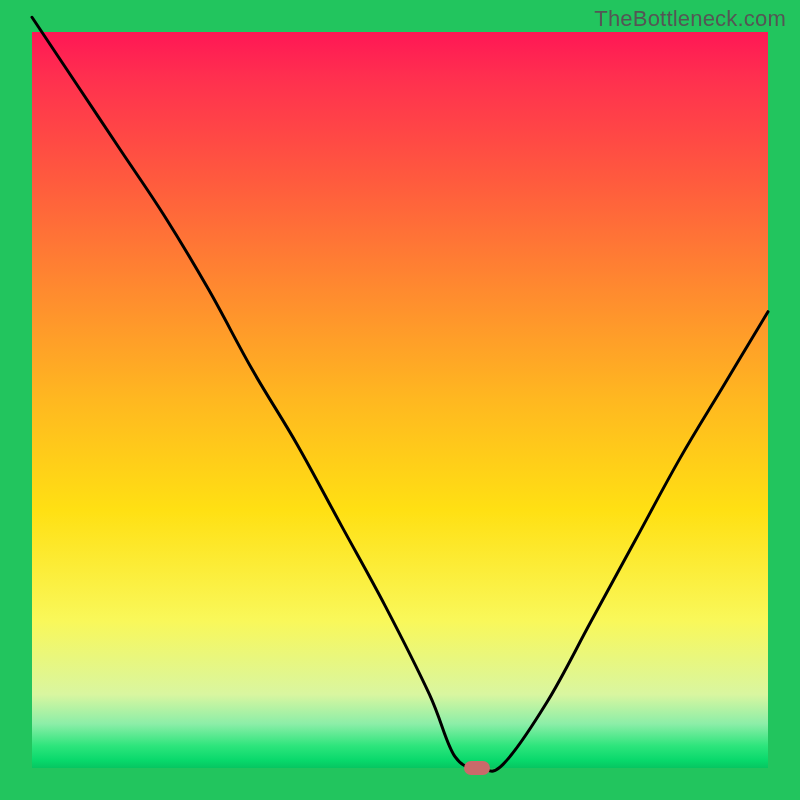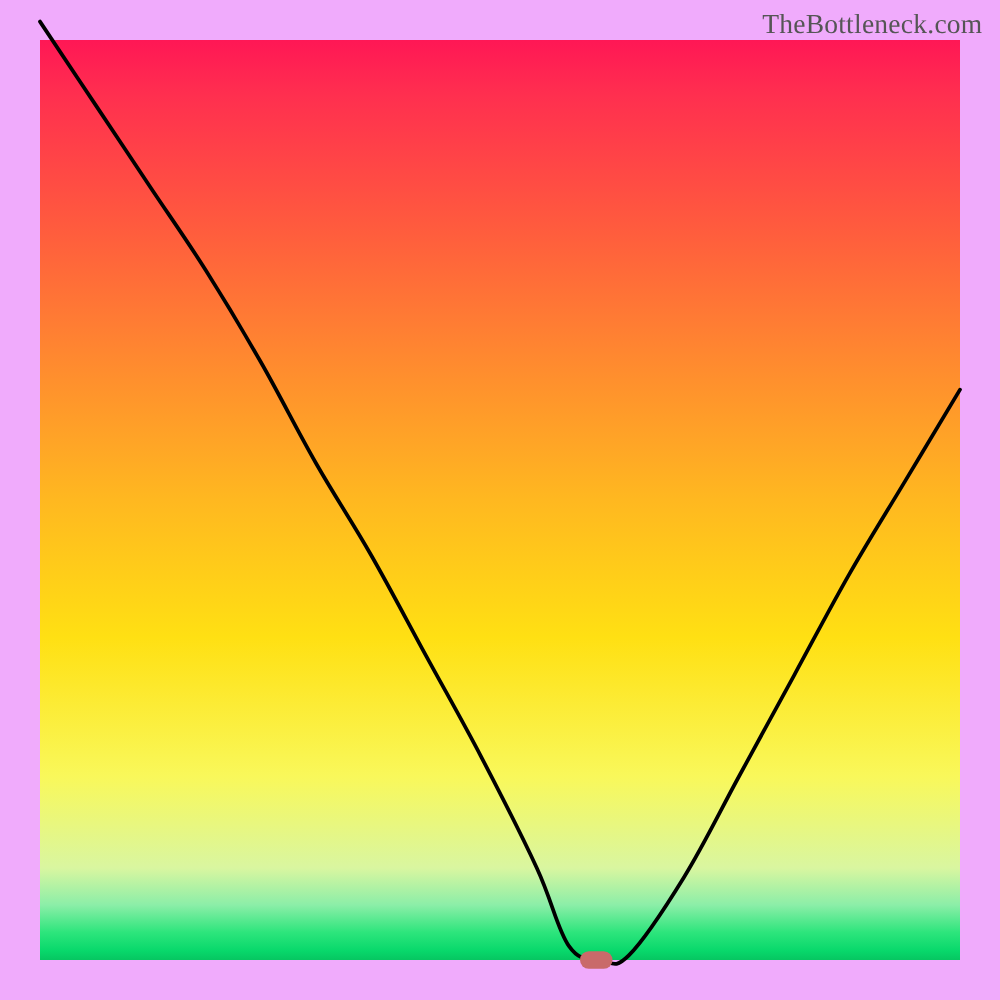--- a/index.html
+++ b/index.html
@@ -8,22 +8,21 @@
     width: 800px;
     height: 800px;
     background: #000;
     overflow: hidden;
     font-family: Arial, Helvetica, sans-serif;
   }
   .frame {
     position: relative;
     width: 800px;
     height: 800px;
-    background: #f0abfc;
-    font-family: Liberation Serif, serif;
+    background: #22c55e;
   }
   .watermark {
     position: absolute;
     top: 6px;
     right: 14px;
     color: #555;
     font-size: 22px;
     font-weight: 500;
     letter-spacing: 0.2px;
     z-index: 10;

